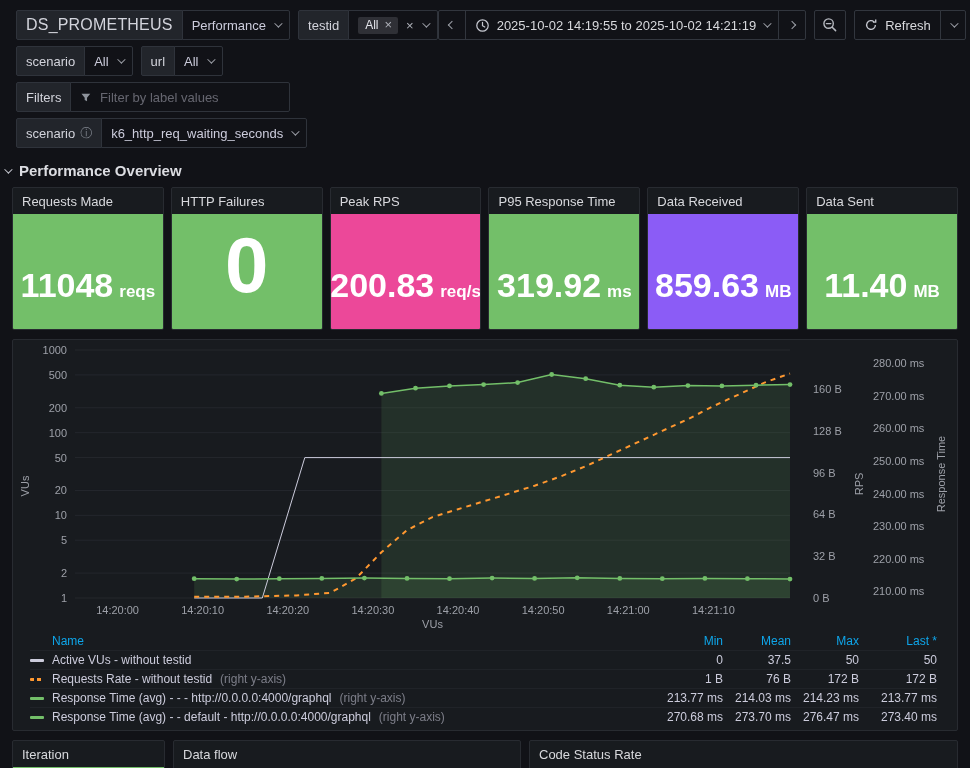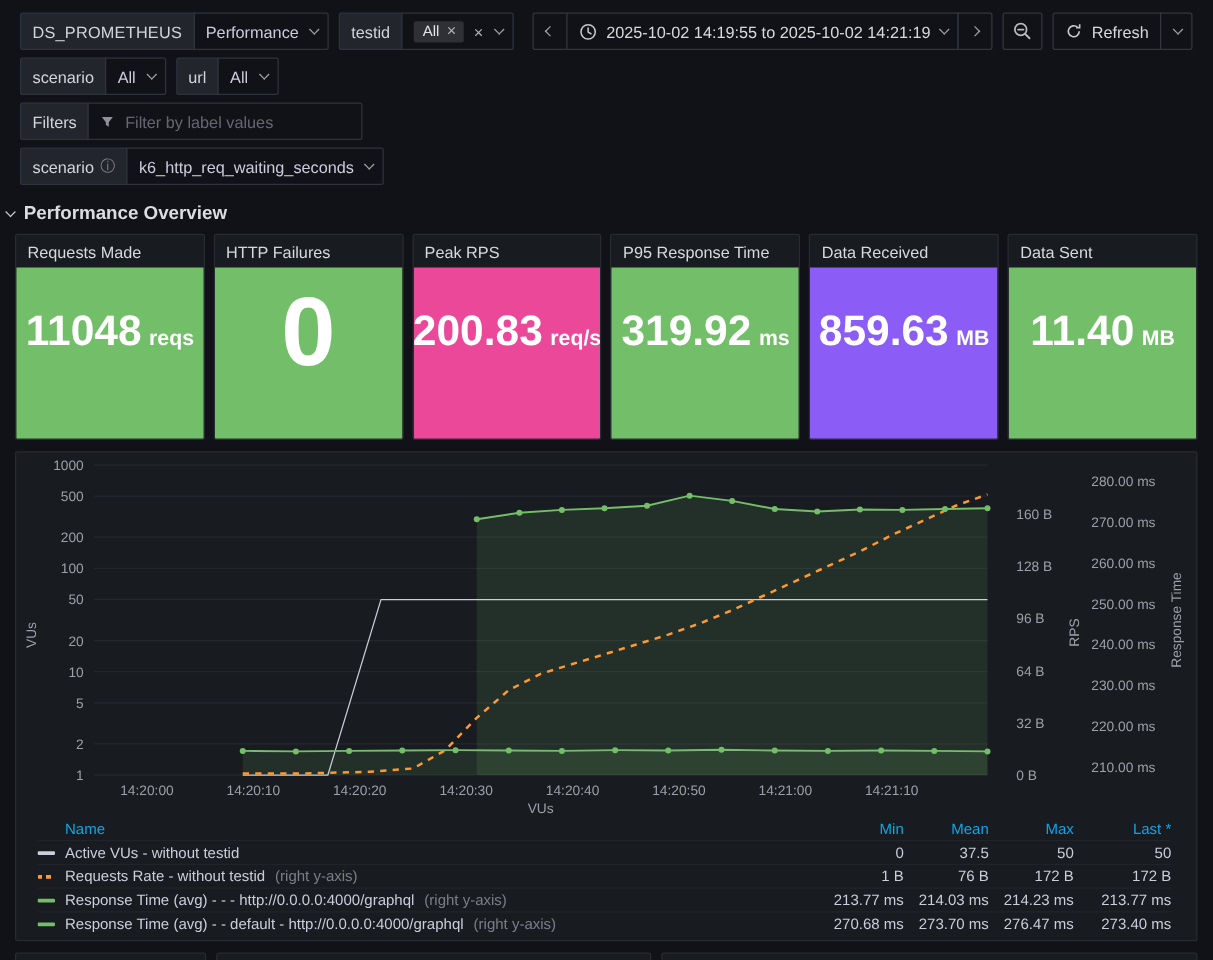--- a/index.html
+++ b/index.html
@@ -7,21 +7,21 @@
     font-family:"Liberation Sans","DejaVu Sans",sans-serif;color:#ccccdc;font-size:13px}
   .controls{padding:10px 16px 0}
   .row{display:flex;align-items:center;margin-bottom:6px;height:30px}
   .row1{justify-content:space-between}
   .left-cluster,.right-cluster{display:flex;align-items:center;gap:8px}
   .group{display:flex;align-items:stretch;height:30px}
   .lbl{display:flex;align-items:center;background:#22252b;border:1px solid #2f333b;
     padding:0 9px;border-radius:2px 0 0 2px;color:#d3d4dc;white-space:nowrap;gap:5px}
   .val{display:flex;align-items:center;background:#111217;border:1px solid #2f333b;
     margin-left:-1px;padding:0 9px;border-radius:0 2px 2px 0;gap:8px;white-space:nowrap;cursor:pointer}
-  .ds-name{font-size:13px;letter-spacing:.2px}
+  .ds-name{font-size:16px;letter-spacing:.2px}
   .chev{display:inline-block;width:6px;height:6px;border-right:1.5px solid #9da0a8;
     border-bottom:1.5px solid #9da0a8;flex:none}
   .chev.down{transform:rotate(45deg) translateY(-2px)}
   .chev.left{transform:rotate(135deg)}
   .chev.right{transform:rotate(-45deg)}
   .chip{display:flex;align-items:center;gap:6px;background:rgba(204,204,220,.16);
     border-radius:2px;padding:1px 6px 2px 7px;font-size:12px;color:#e3e4ea}
   .xicon{color:#aeb1b9;font-size:13px;line-height:1;cursor:pointer}
   .tb-btn{display:flex;align-items:center;gap:7px;padding:0 9px;background:#111217;
     border:1px solid #32363e;height:30px;border-radius:2px;color:#d8d9dd;cursor:pointer;white-space:nowrap}
@@ -33,25 +33,25 @@
   .filter-box{display:flex;align-items:center;gap:8px;border:1px solid #2f333b;background:#111217;
     height:30px;margin-left:-1px;border-radius:0 2px 2px 0;padding:0 9px;width:220px}
   .filter-box input{background:transparent;border:none;outline:none;color:#ccccdc;width:100%;font-size:13px}
   .filter-box input::placeholder{color:rgba(204,204,220,.45)}
   .info{color:#7e838c;font-size:12px}
   .section-head{display:flex;align-items:center;gap:9px;margin:14px 4px 8px;padding:0 12px 0 0;
     font-size:15px;font-weight:600;color:#dcdde2;cursor:pointer}
   .section-head .chev{border-color:#c9cbd3}
   .panel{background:#181b1f;border:1px solid #282b31;border-radius:2px}
   .stats{display:grid;grid-template-columns:repeat(6,1fr);gap:7px;padding:0 12px}
-  .stat-panel{height:165px;display:flex;flex-direction:column;overflow:hidden}
+  .stat-panel{height:143px;display:flex;flex-direction:column;overflow:hidden}
   .panel-title{height:26px;display:flex;align-items:center;padding:0 9px;font-size:13px;
     color:#d8d9dd;flex:none;white-space:nowrap}
   .stat-body{flex:1;display:flex;align-items:baseline;justify-content:center;color:#fff;
-    font-weight:700;padding-top:34px}
+    font-weight:700;padding-top:54px}
   .stat-value{font-size:34px;line-height:1}
   .stat-unit{font-size:17px;margin-left:6px}
   .stat-unit:empty{display:none}
   .stat-body.big{padding-top:12px}
   .big .stat-value{font-size:78px}
   .chart-panel{margin:9px 12px 0;height:392px;overflow:hidden}
   #ts-chart{display:block}
   .legend{padding:1px 20px 0 17px;font-size:12px}
   .lg-row{display:flex;align-items:center;height:19px;border-top:1px solid rgba(204,204,220,.05)}
   .lg-row:first-child{border-top:none}

